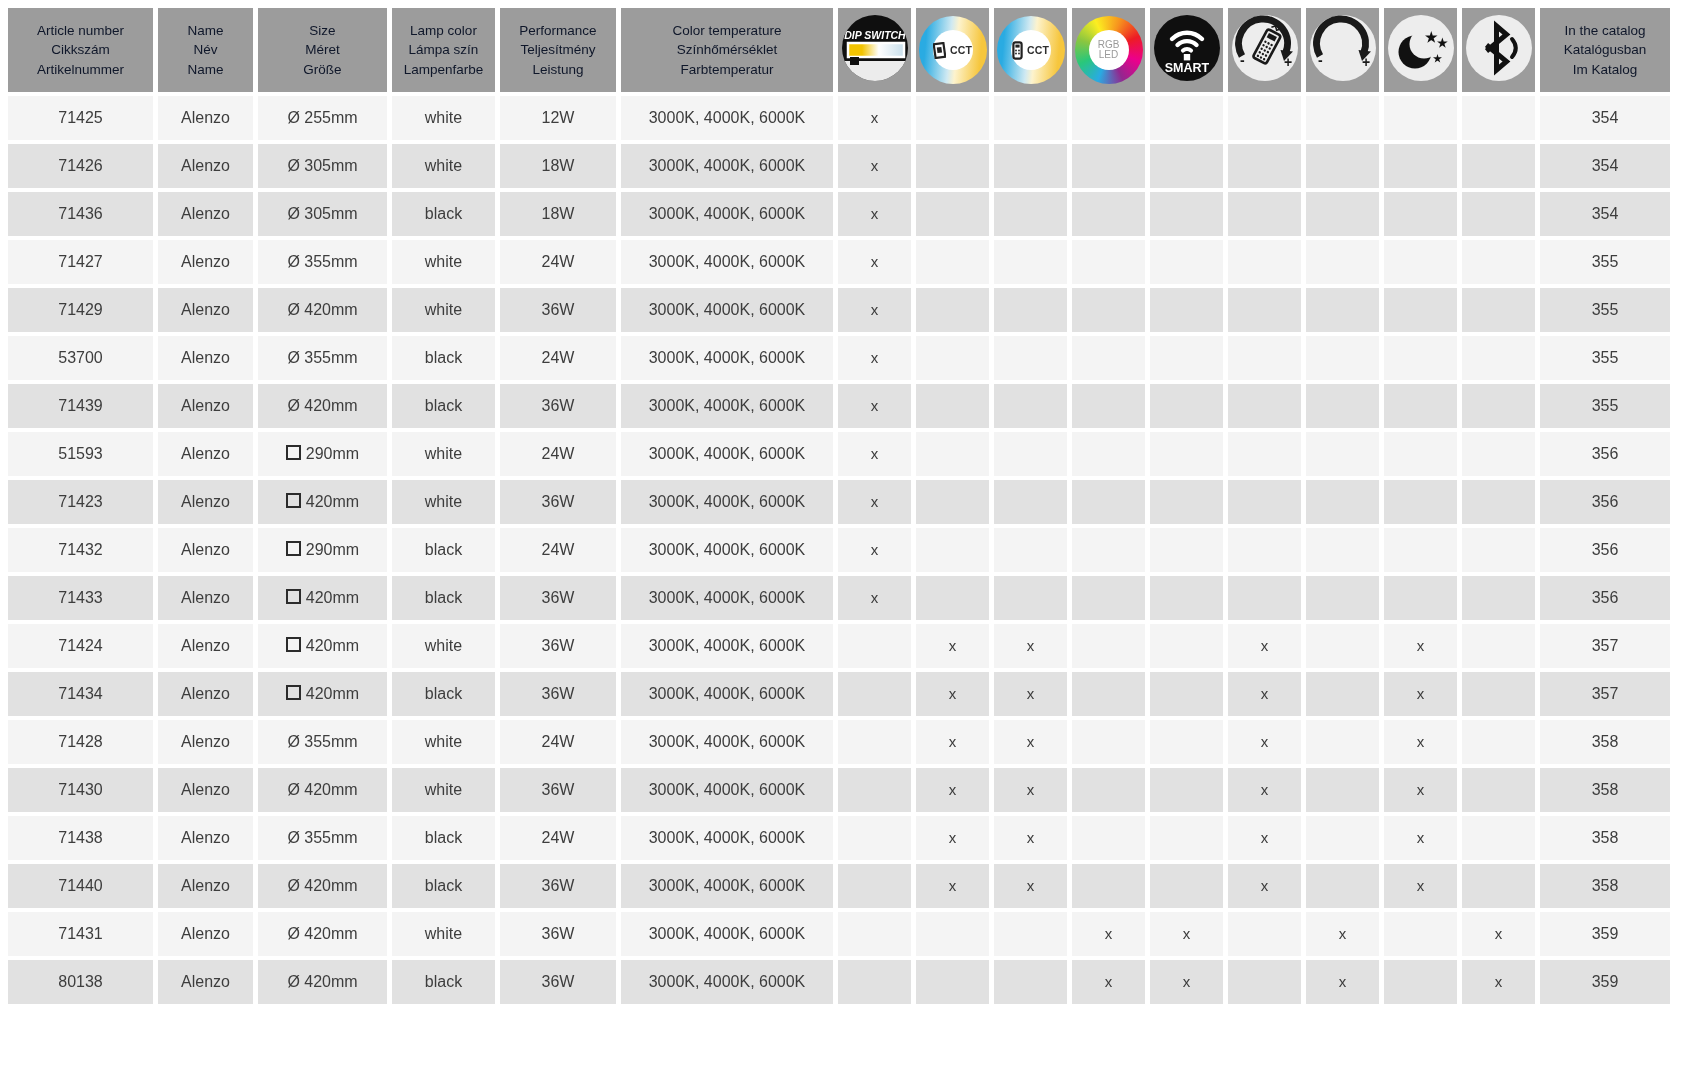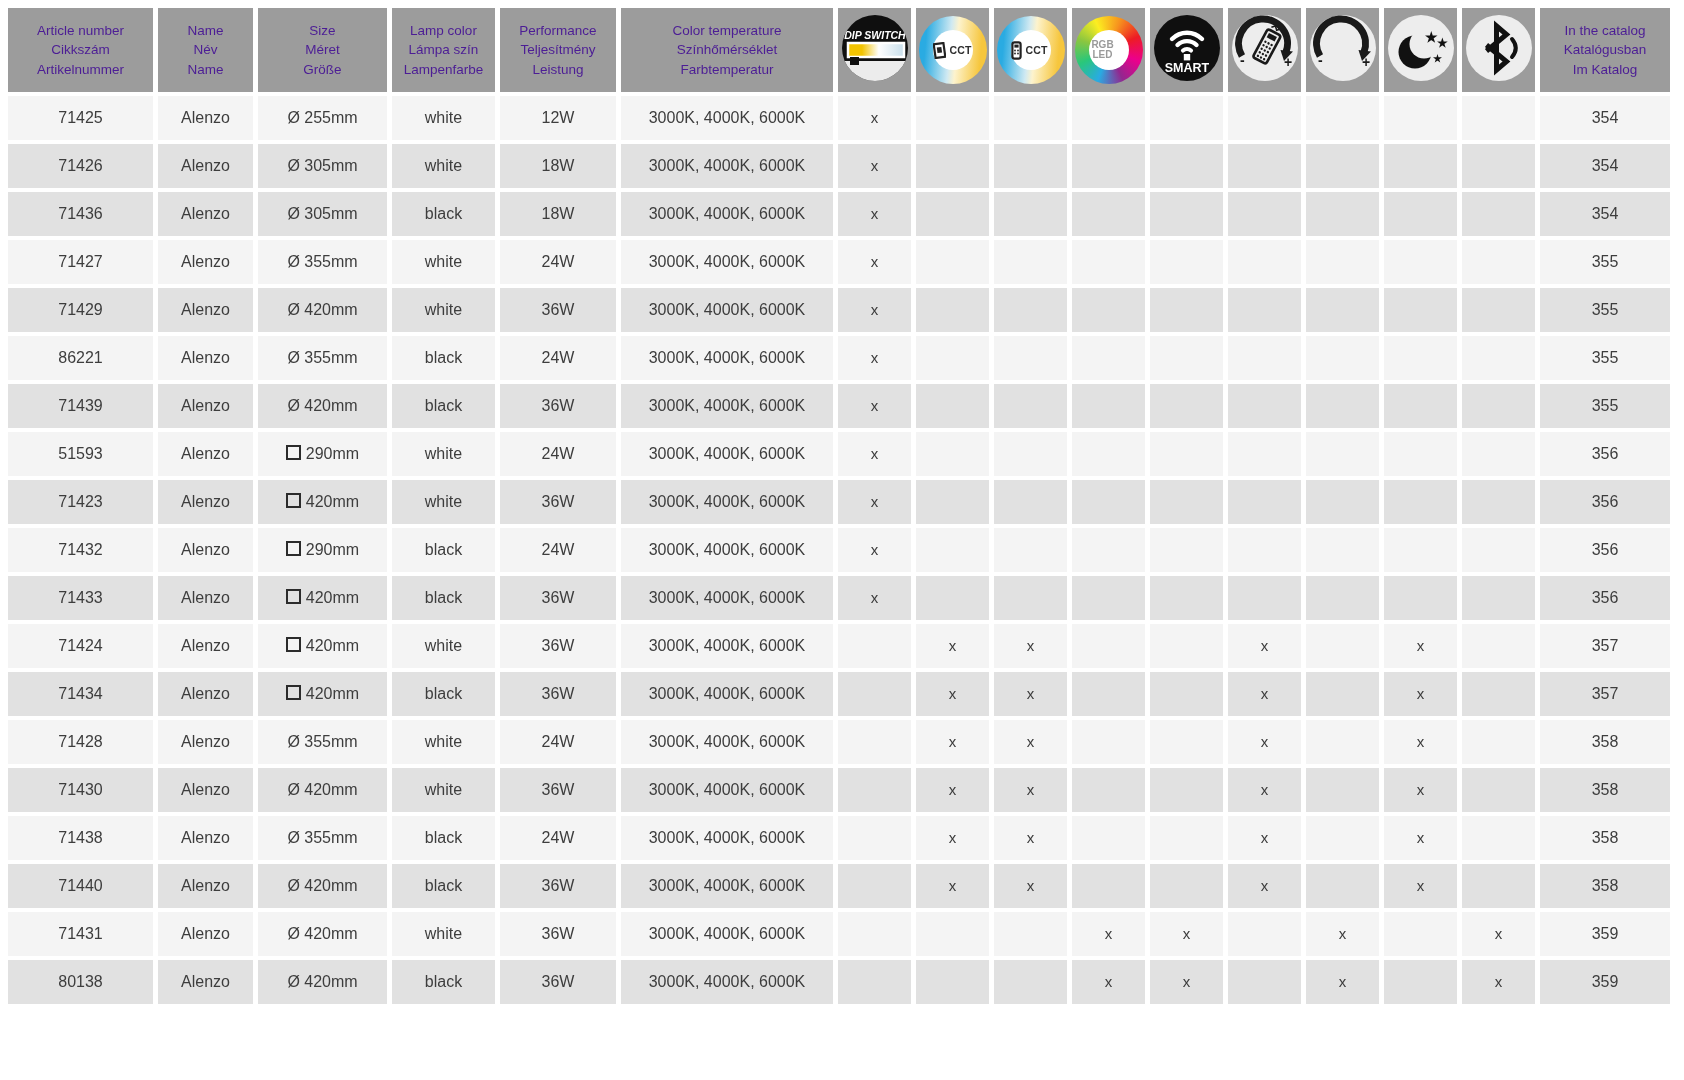--- a/index.html
+++ b/index.html
@@ -9,21 +9,21 @@
     -webkit-font-smoothing:antialiased;
   }
   table.catalog{
     border-collapse:separate;
     border-spacing:5px 4px;
     table-layout:fixed;
     margin:4px 0 0 3px;
   }
   th,td{padding:0;}
   th.hdr{
-    background:#9c9c9c;color:#4c1d95;
+    background:#9c9c9c;color:#0f172a;
     font-size:13.5px;font-weight:400;line-height:1.42;
     height:84px;vertical-align:middle;
   }
   th.hdr-icon{
     background:#9c9c9c;height:84px;vertical-align:middle;text-align:center;
   }
   td.cell{
     height:44px;text-align:center;vertical-align:middle;
     font-size:16px;color:#3d3d3d;
   }
@@ -38,24 +38,24 @@
   
   .ring{
     width:68px;height:68px;border-radius:50%;
     display:flex;align-items:center;justify-content:center;
     margin:0 auto;
   }
   .ring-cct{background:linear-gradient(95deg,#2aabe2 12%,#cfe9f2 45%,#fdf3cd 55%,#f6c63d 88%);}
   .ring-rgb{background:conic-gradient(from 200deg,#29abe2,#29c77a,#8cc63f,#fcee21,#f7931e,#ed1c24,#ec008c,#93278f,#29abe2);}
   .ring-inner{
     width:40px;height:40px;border-radius:50%;background:#ffffff;
-    display:flex;align-items:center;gap:4px;
+    display:flex;align-items:center;justify-content:center;gap:4px;
   }
   .cct-label{font-size:10.5px;font-weight:bold;color:#2e2e2e;letter-spacing:.2px;}
-  .rgb-label{font-size:10px;font-weight:bold;color:#9a9a9a;line-height:1.05;width:28px;text-align:center;}
+  .rgb-label{font-size:10px;font-weight:normal;color:#9a9a9a;line-height:1.05;width:28px;text-align:center;}
 </style>
 </head>
 <body>
 
 <table class="catalog">
   <colgroup>
     <col style="width:145px">
       <col style="width:95px">
       <col style="width:129px">
     <col style="width:103px">
@@ -314,21 +314,21 @@
         <td class="cell"></td>
         <td class="cell"></td>
         <td class="cell"></td>
         <td class="cell"></td>
         <td class="cell"></td>
         <td class="cell"></td>
         <td class="cell"></td>
         <td class="cell">355</td>
       </tr>
       <tr class="row-light">
-        <td class="cell">86221</td>
+        <td class="cell">53700</td>
         <td class="cell">Alenzo</td>
         <td class="cell"><span>Ø </span><span>355mm</span></td>
         <td class="cell">black</td>
         <td class="cell">24W</td>
         <td class="cell">3000K, 4000K, 6000K</td>
         <td class="cell"><span class="xmark">x</span></td>
         <td class="cell"></td>
         <td class="cell"></td>
         <td class="cell"></td>
         <td class="cell"></td>

